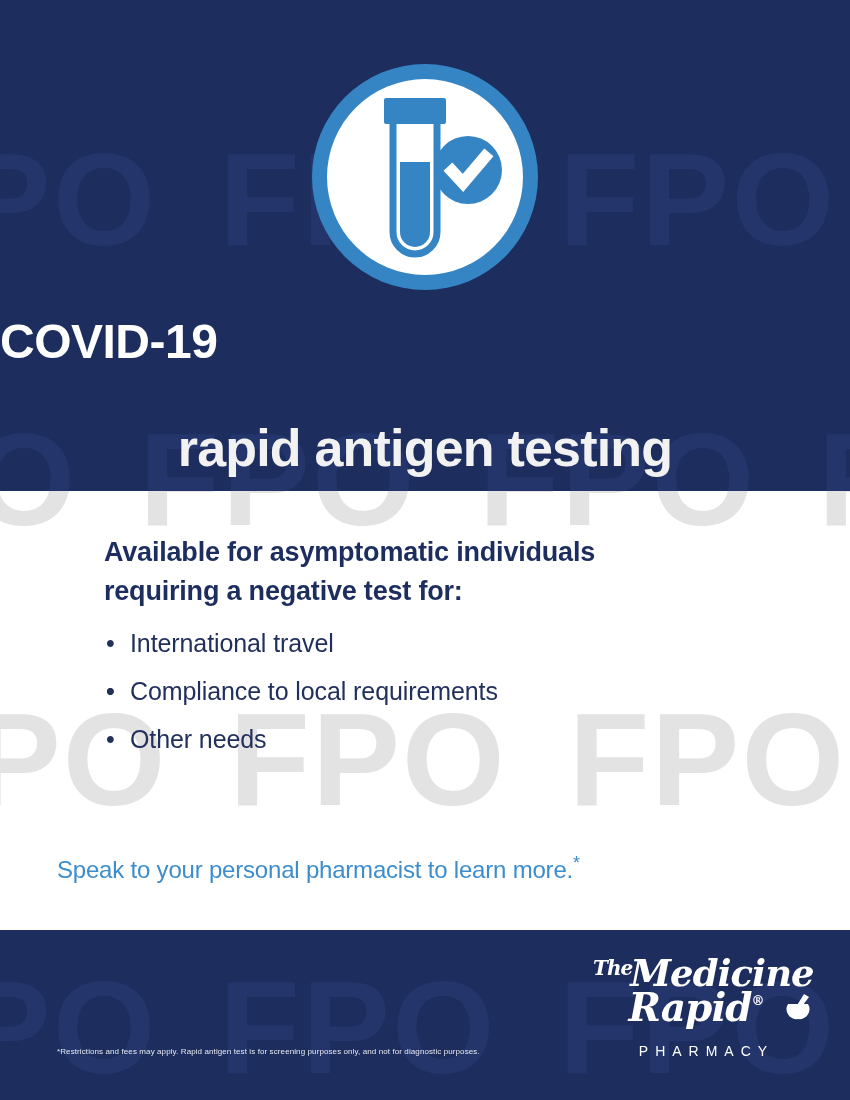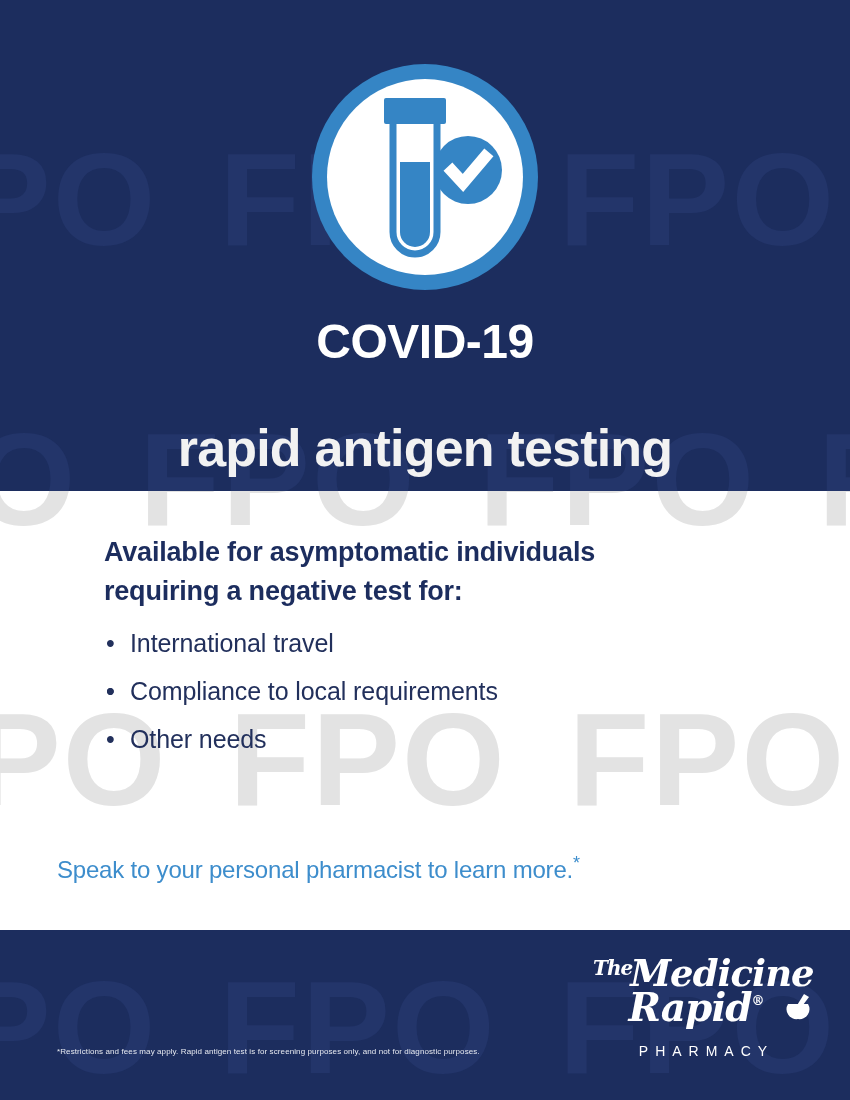--- a/index.html
+++ b/index.html
@@ -59,21 +59,21 @@
     height: 238px;
     z-index: 4;
   }
 
   
   .hero-title {
     position: absolute;
     left: 0;
     right: 0;
     top: 318px;
-    text-align: center;
+    text-align: left;
     color: #ffffff;
     font-weight: 700;
     font-size: 48px;
     letter-spacing: -0.5px;
     line-height: 1.0;
     z-index: 4;
   }
   .hero-subtitle {
     position: absolute;
     left: 0;

